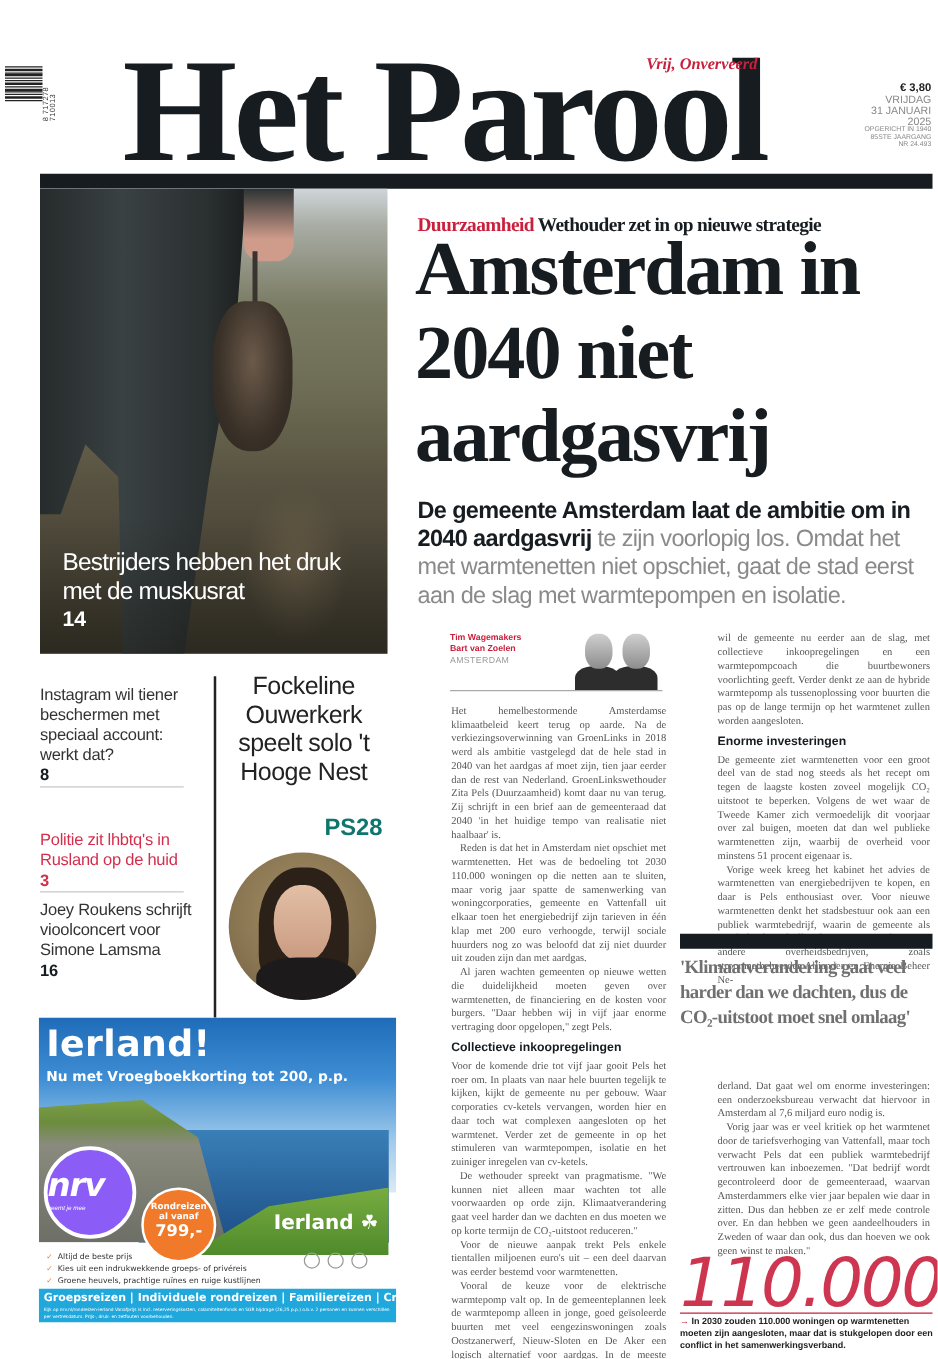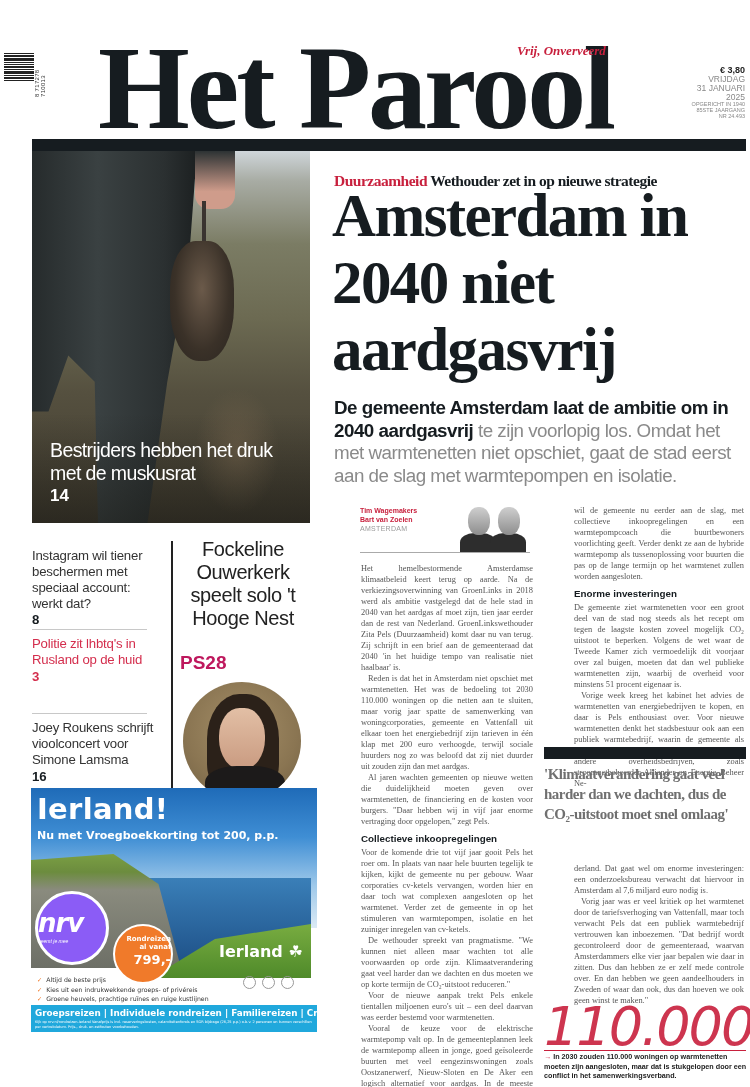--- a/index.html
+++ b/index.html
@@ -33,39 +33,39 @@
 
   
   .teaser { position: absolute; left: 32px; width: 128px; font-size: 13.2px; line-height: 1.2; color: #333; letter-spacing: -.2px; }
   .teaser .pg { display: block; font-weight: bold; color: #161c20; margin-top: 1px; }
   .teaser.red { color: #d42e4d; }
   .teaser.red .pg { color: #d42e4d; }
   .teaser-rule { position: absolute; left: 32px; width: 115px; height: 1px; background: #c8c8c8; }
   .vrule { position: absolute; left: 171px; top: 541px; width: 2px; height: 277px; background: #222; }
 
   .ps-title { position: absolute; left: 180px; top: 538px; width: 126px; text-align: center; font-size: 20px; line-height: 1.15; color: #222; letter-spacing: -.4px; }
-  .ps-page { position: absolute; left: 180px; top: 652px; width: 126px; text-align: left; font-size: 19px; font-weight: 900; color: #be185d; }
+  .ps-page { position: absolute; left: 180px; top: 652px; width: 126px; text-align: right; font-size: 19px; font-weight: 900; color: #0f766e; }
   .ps-portrait { position: absolute; left: 183px; top: 682px; width: 118px; height: 118px; border-radius: 50%; overflow: hidden;
     background: radial-gradient(circle at 50% 40%, #a58f68 0%, #8a7552 60%, #6f5e42 100%); }
   .ps-portrait .hair { position: absolute; left: 24px; top: 12px; width: 72px; height: 100px; border-radius: 45% 45% 30% 30%; background: #2b2119; }
   .ps-portrait .face { position: absolute; left: 36px; top: 26px; width: 46px; height: 62px; border-radius: 45% 45% 50% 50%; background: linear-gradient(180deg,#e2bfa5,#c99a80); }
   .ps-portrait .neck { position: absolute; left: 22px; top: 84px; width: 80px; height: 40px; border-radius: 40% 40% 0 0; background: #1c1a1a; }
 
   
-  .ad { position: absolute; left: 31px; top: 788px; width: 286px; height: 244px; overflow: hidden; background: #fff; }
+  .ad { position: absolute; left: 31px; top: 814px; width: 286px; height: 244px; overflow: hidden; background: #fff; }
   .ad-sky { position: absolute; left: 0; top: 0; width: 100%; height: 140px; background: linear-gradient(180deg, #1f6bb8 0%, #3f8ed4 35%, #9fc9ea 70%, #dbeaf5 100%); }
   .ad-sea { position: absolute; left: 80px; top: 90px; width: 200px; height: 90px; background: linear-gradient(180deg,#3a7fb8,#1d4f86); }
   .ad-cliff { position: absolute; left: 0; top: 60px; width: 150px; height: 120px; background: linear-gradient(180deg,#7fa545 0%, #6c8c3e 20%, #8a8b7e 35%, #6d6f66 100%); clip-path: polygon(0 10%, 55% 5%, 85% 30%, 100% 100%, 0 100%); }
   .ad-grass { position: absolute; left: 120px; top: 130px; width: 160px; height: 60px; background: linear-gradient(180deg,#7db043,#4f8a2a); clip-path: polygon(0 100%, 40% 35%, 100% 10%, 100% 100%); }
   .ad-title { position: absolute; left: 6px; top: 4px; font-family: "DejaVu Sans", sans-serif; font-weight: bold; font-size: 29px; color: #fff; letter-spacing: .3px; }
   .ad-sub { position: absolute; left: 6px; top: 41px; font-family: "DejaVu Sans", sans-serif; font-weight: bold; font-size: 11px; color: #fff; }
   .ad-logo { position: absolute; left: 4px; top: 103px; width: 74px; height: 74px; border-radius: 50%; background: #8b5cf6; border: 3px solid #fff; text-align: left; color: #fff; }
   .ad-logo .nrv { display: block; font-family: "DejaVu Sans", sans-serif; font-style: italic; font-weight: bold; font-size: 26px; margin-top: 14px; letter-spacing: -1px; }
   .ad-logo .tag { display: block; font-size: 5px; font-style: italic; }
-  .ad-price { position: absolute; left: 82px; top: 136px; width: 60px; height: 60px; border-radius: 50%; background: #f07a2a; color: #fff; text-align: right; font-family: "DejaVu Sans", sans-serif; font-weight: bold; border: 2px solid #fff; }
+  .ad-price { position: absolute; left: 82px; top: 136px; width: 60px; height: 60px; border-radius: 50%; background: #f07a2a; color: #fff; text-align: center; font-family: "DejaVu Sans", sans-serif; font-weight: bold; border: 2px solid #fff; }
   .ad-price .lbl { display: block; font-size: 7px; line-height: 1.1; margin-top: 10px; }
   .ad-price .amt { display: block; font-size: 13px; margin-top: 1px; }
   .ad-brand { position: absolute; left: 188px; top: 154px; font-family: "DejaVu Sans", sans-serif; font-weight: bold; font-size: 16px; color: #fff; }
   .ad-bullets { position: absolute; left: 6px; top: 187px; font-family: "DejaVu Sans", sans-serif; font-size: 6.2px; line-height: 1.55; color: #333; }
   .ad-bullets .chk { color: #f07a2a; font-weight: bold; margin-right: 4px; }
   .ad-badges { position: absolute; left: 212px; top: 188px; display: flex; gap: 6px; }
   .ad-badges span { width: 13px; height: 13px; border-radius: 50%; border: 1px solid #999; display: block; }
   .ad-bar { position: absolute; left: 0; top: 217px; width: 100%; height: 27px; background: #20a8dc; color: #fff; font-family: "DejaVu Sans", sans-serif; }
   .ad-bar .cats { display: block; font-size: 8.8px; font-weight: bold; padding: 3px 4px 0 4px; white-space: nowrap; }
   .ad-bar .fine { display: block; font-size: 3.5px; padding: 2px 4px 0 4px; line-height: 1.3; }
@@ -147,21 +147,21 @@
   <div class="shade"></div>
 </div>
 <div class="lead-caption">Bestrijders hebben het druk met de muskusrat</div>
 <div class="lead-page">14</div>
 
 <div class="teaser" style="top:548px">
   <span>Instagram wil tiener beschermen met speciaal account: werkt dat?</span>
   <span class="pg">8</span>
 </div>
 <div class="teaser-rule" style="top:629px"></div>
-<div class="teaser red" style="top:636px">
+<div class="teaser red" style="top:664px">
   <span>Politie zit lhbtq's in Rusland op de huid</span>
   <span class="pg">3</span>
 </div>
 <div class="teaser-rule" style="top:713px"></div>
 <div class="teaser" style="top:720px">
   <span>Joey Roukens schrijft vioolconcert voor Simone Lamsma</span>
   <span class="pg">16</span>
 </div>
 
 <div class="vrule"></div>

